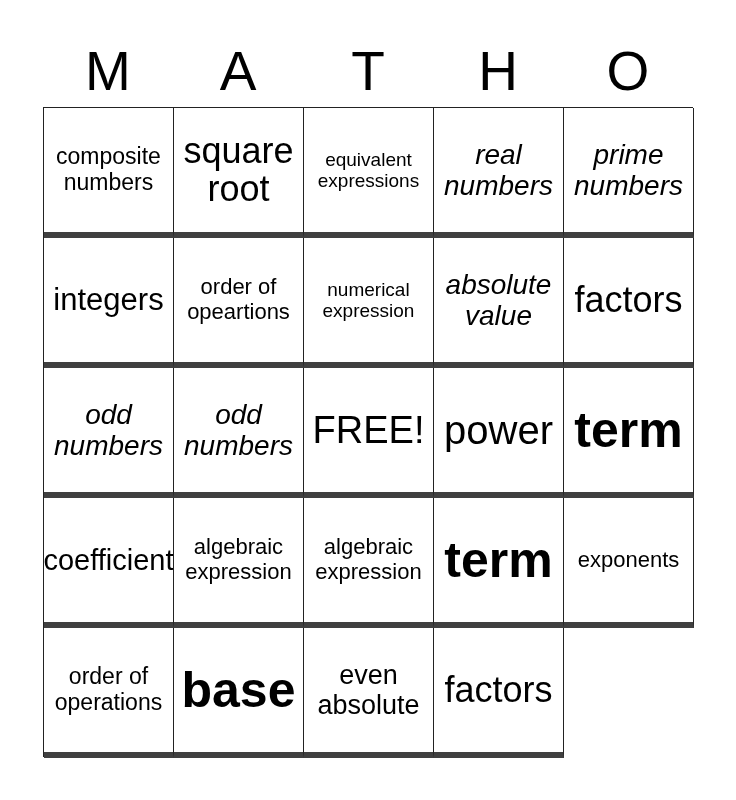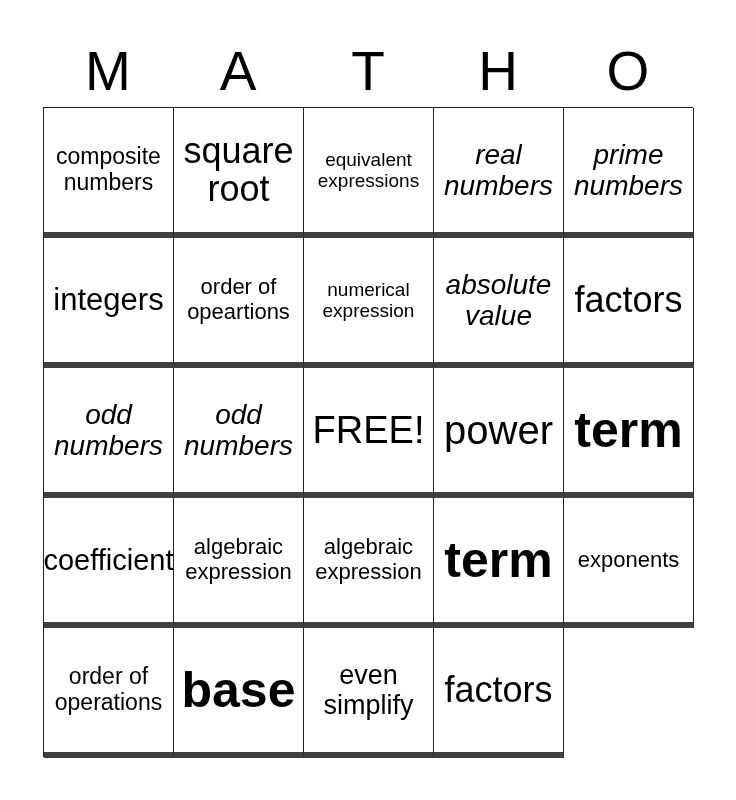--- a/index.html
+++ b/index.html
@@ -117,15 +117,15 @@
 expression</div>
   <div class="cell fs22">algebraic
 expression</div>
   <div class="cell fs50">term</div>
 
   <div class="cell fs22">exponents</div>
   <div class="cell fs23">order of
 operations</div>
   <div class="cell fs50">base</div>
   <div class="cell fs27">even
-simplify</div>
+absolute</div>
   <div class="cell fs36">factors</div>
 </div>
 
 </body></html>

